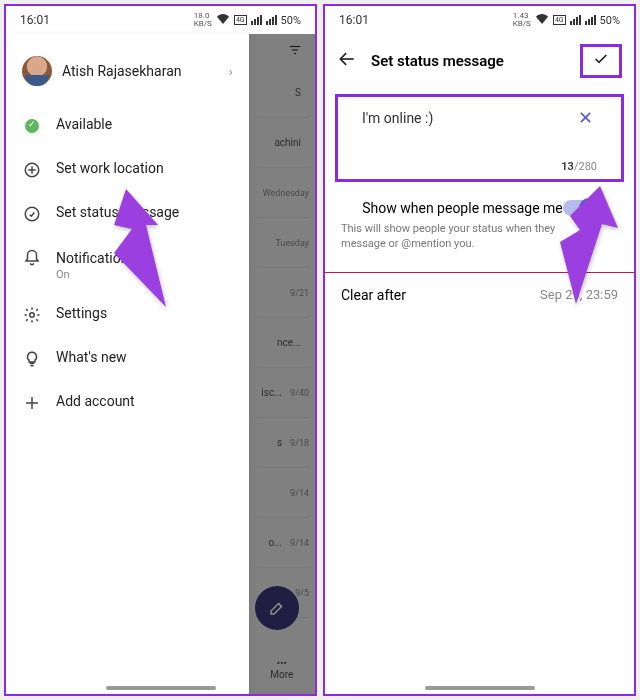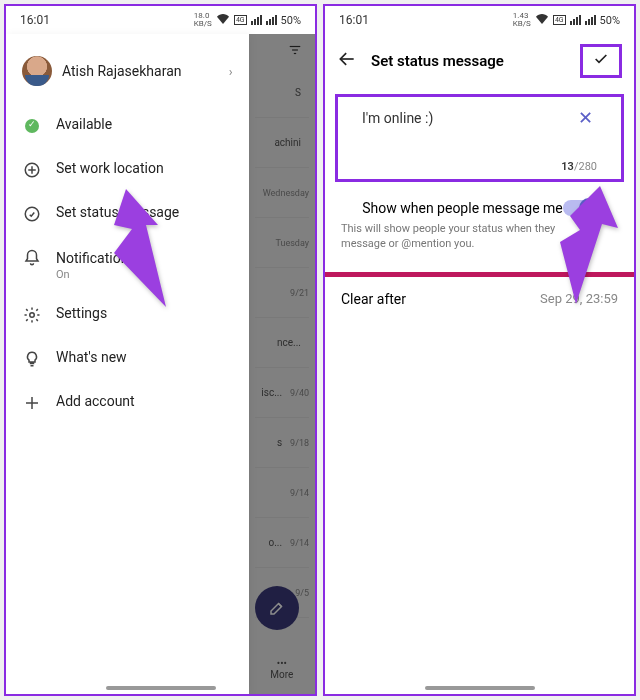--- a/index.html
+++ b/index.html
@@ -78,21 +78,21 @@
   .status-row { display:flex; align-items:center; }
   .status-row .txt { flex:1; font-size:14px; color:#333; }
   .clear-x { color:#5b5fc7; font-size:18px; padding:2px 4px; cursor:pointer;}
   .counter { text-align:right; font-size:11px; color:#888; margin-top:30px;}
   .counter b{ color:#333; font-weight:600;}
   .section { padding:12px 16px; }
   .toggle-row { display:flex; align-items:center; justify-content:center; font-size:14px; }
   .switch { width:34px; height:16px; background:#b9bbf0; border-radius:10px; position:relative; }
   .switch::after{ content:""; position:absolute; right:-2px; top:-2px; width:20px; height:20px; background:#5b5fc7; border-radius:50%; }
   .hint { font-size:11px; color:#777; margin-top:6px; line-height:1.35; max-width:250px;}
-  .clear-row { display:flex; justify-content:space-between; padding:14px 16px; font-size:14px; border-top:5px solid #be185d; margin-top:8px;}
+  .clear-row { display:flex; justify-content:space-between; padding:14px 16px; font-size:14px; border-top:1px solid #be185d; margin-top:8px;}
   .clear-row .val{ color:#888; font-size:13px; }
 </style>
 </head>
 <body>
 
 <div class="phone">
   <div class="statusbar">
     <span>16:01</span>
     <span class="right">
       <span class="tiny"><span>18.0</span><br><span>KB/S</span></span>

